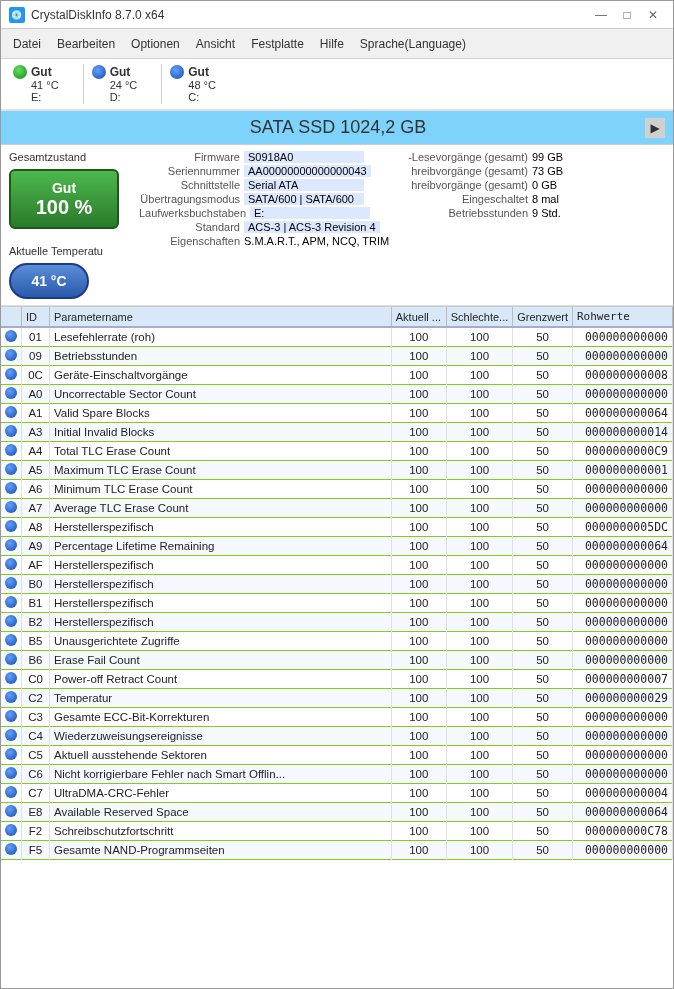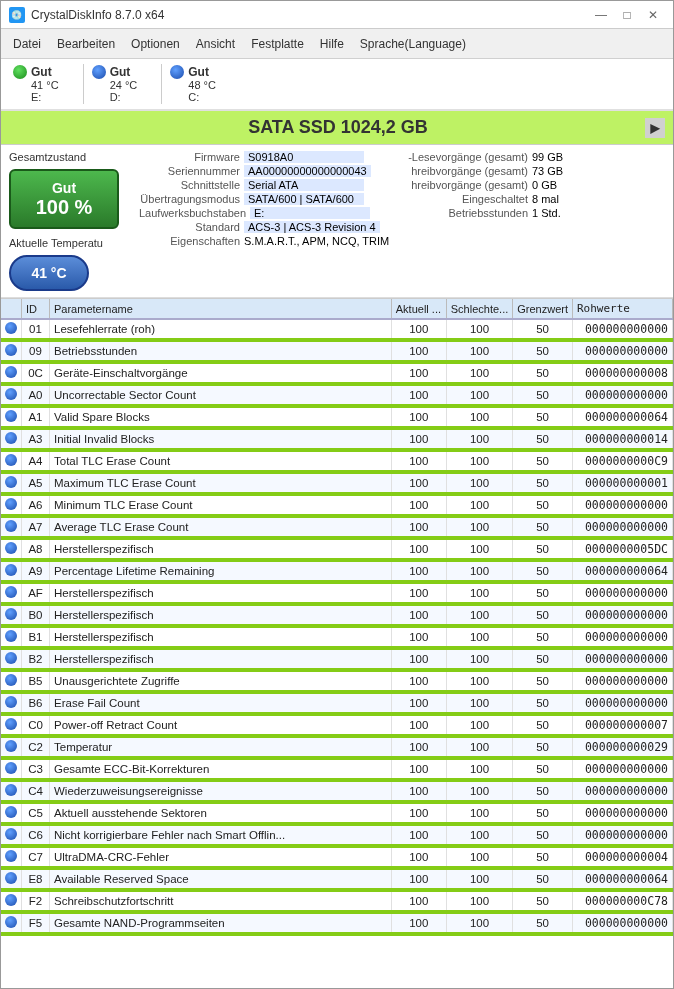--- a/index.html
+++ b/index.html
@@ -133,25 +133,25 @@
       margin: 0 4px;
     }
     .main-content {
       flex: 1;
       background: #fff;
       overflow: hidden;
       display: flex;
       flex-direction: column;
     }
     .disk-title-bar {
-      background: #bef264;
+      background: #7dd3fc;
       text-align: center;
       padding: 6px 0;
       font-size: 18px;
-      font-weight: bold;
+      font-weight: normal;
       color: #333;
       border-bottom: 1px solid #ccc;
       display: flex;
       align-items: flex-end;
       justify-content: center;
     }
     .disk-title-bar .nav-arrow {
       margin-left: auto;
       margin-right: 8px;
       width: 20px;
@@ -207,21 +207,21 @@
     .smart-table thead th {
       padding: 3px 4px;
       text-align: left;
       font-weight: normal;
       border-right: 1px solid #bbb;
       border-bottom: 2px solid #aac;
       color: #222;
       font-size: 11px;
     }
     .smart-table tbody tr {
-      border-bottom: 4px solid #84cc16;
+      border-bottom: 1px solid #84cc16;
       margin-left: 16px;
     }
     .smart-table tbody tr:nth-child(even) {
       background: #f5f9ff;
     }
     .smart-table td {
       padding: 2px 4px;
       border-right: 1px solid #e0e0e0;
       color: #222;
     }
@@ -302,21 +302,21 @@
     </div>
 
     <div style="display:flex; padding: 6px 8px; border-bottom: 1px solid #ddd;">
 
       <div style="width:130px; display:flex; flex-direction:column; gap:6px; align-items:flex-start;">
         <div style="font-size:11px; color:#333;">Gesamtzustand</div>
         <div class="health-badge">
           <div class="health-label">Gut</div>
           <div class="health-percent">100 %</div>
         </div>
-        <div style="font-size:11px; color:#333; margin-top:2px;">Aktuelle Temperatu</div>
+        <div style="font-size:11px; color:#333; margin-top:10px;">Aktuelle Temperatu</div>
         <div class="temp-badge">
           <span>41 °C</span>
         </div>
       </div>
 
       <div style="flex:1; display:flex; flex-direction:column; gap:2px;">
 
         <div style="display:flex; gap:0;">
           <div style="display:flex; align-items:center; flex:1;">
             <span style="font-size:11px; color:#555; min-width:105px; text-align:right; padding-right:4px;">Firmware</span>
@@ -361,21 +361,21 @@
           </div>
         </div>
 
         <div style="display:flex; gap:0;">
           <div style="display:flex; align-items:center; flex:1;">
             <span style="font-size:11px; color:#555; min-width:105px; text-align:right; padding-right:4px;">Laufwerksbuchstaben</span>
             <span style="font-size:11px; background:#dce8ff; padding:0 4px; min-width:120px;">E:</span>
           </div>
           <div style="display:flex; align-items:center; flex:1;">
             <span style="font-size:11px; color:#555; min-width:130px; text-align:right; padding-right:4px;">Betriebsstunden</span>
-            <span style="font-size:11px; color:#000;">1 Std.</span>
+            <span style="font-size:11px; color:#000;">9 Std.</span>
           </div>
         </div>
 
         <div style="display:flex; align-items:center;">
           <span style="font-size:11px; color:#555; min-width:105px; text-align:right; padding-right:4px;">Standard</span>
           <span style="font-size:11px; background:#dce8ff; padding:0 4px;">ACS-3 | ACS-3 Revision 4</span>
         </div>
 
         <div style="display:flex; align-items:center;">
           <span style="font-size:11px; color:#555; min-width:105px; text-align:right; padding-right:4px;">Eigenschaften</span>

